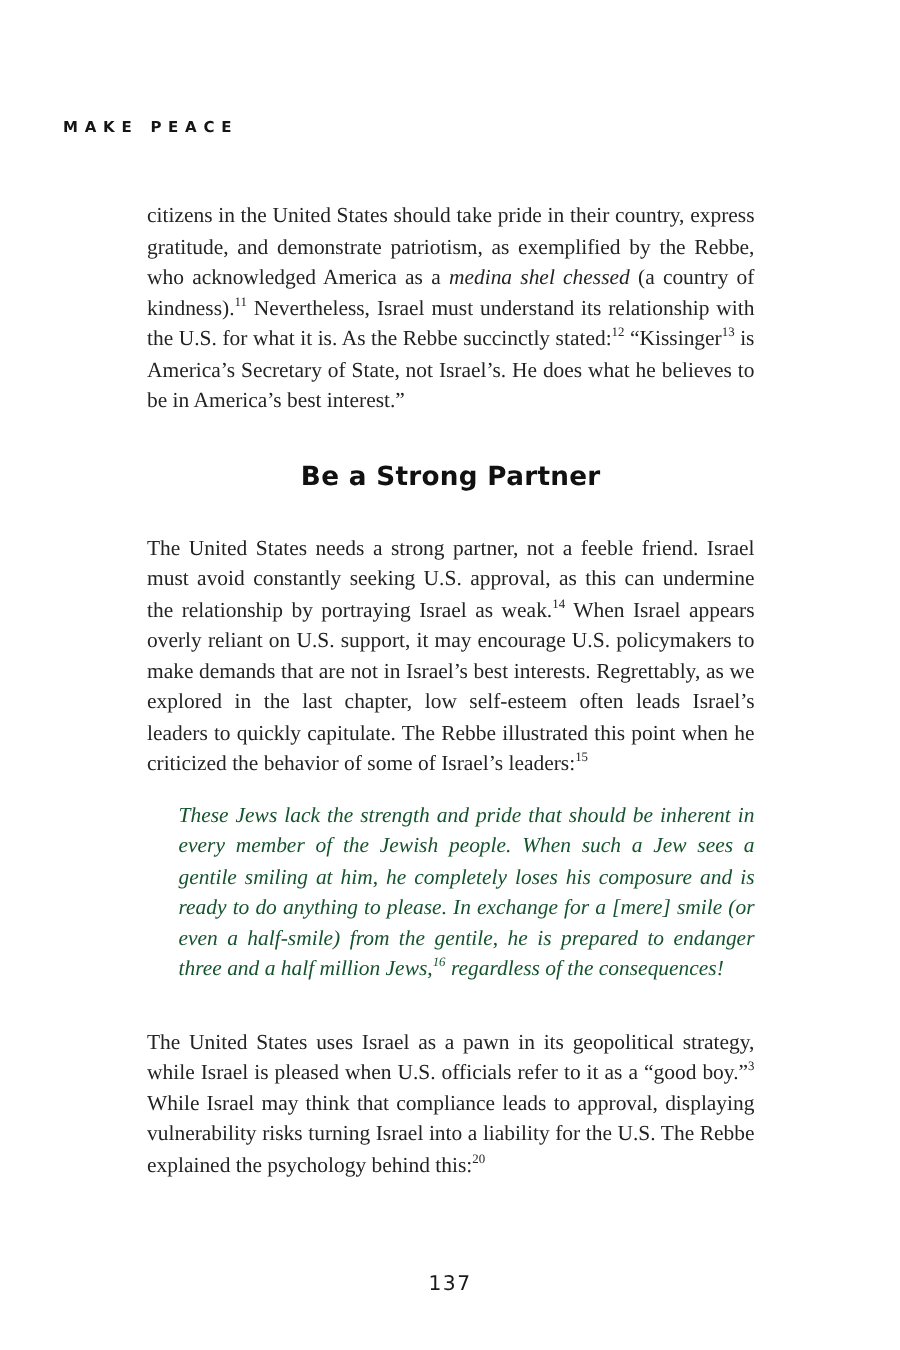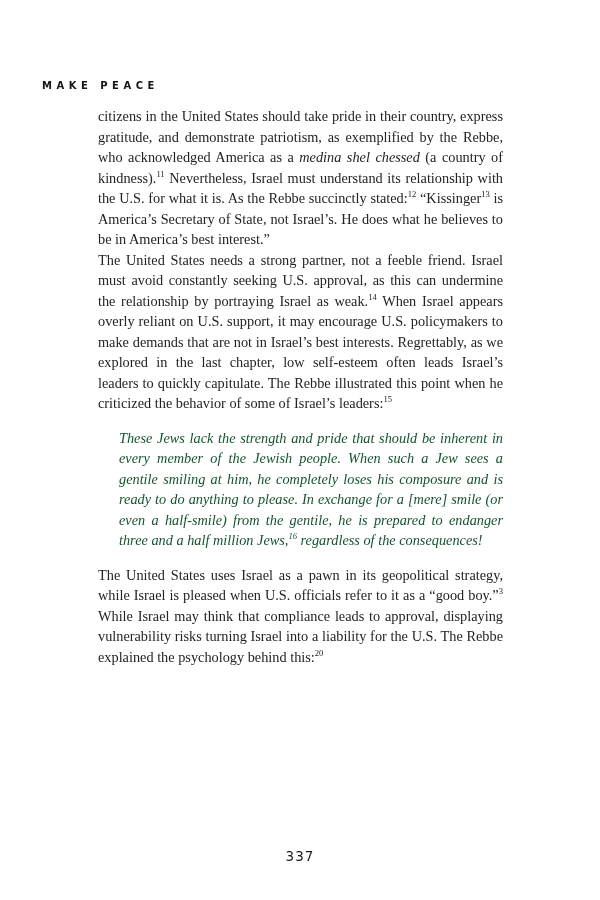--- a/index.html
+++ b/index.html
@@ -34,20 +34,21 @@
     left: 98px;
     width: 405px;
   }
   .para {
     font-size: 14.3px;
     line-height: 20.5px;
     text-align: justify;
     text-align-last: left;
     color: #232323;
     hyphens: none;
+    margin-top: 28px;
   }
   .section-heading {
     font-family: "DejaVu Sans", sans-serif;
     font-weight: bold;
     font-size: 17.5px;
     letter-spacing: 0.2px;
     text-align: center;
     color: #111111;
     margin-top: 30px;
     margin-bottom: 23px;
@@ -83,25 +84,26 @@
 <body>
 
 <div class="page">
 
   <div class="running-head">MAKE PEACE</div>
 
   <main class="text-block">
 
     <p class="para">citizens in the United States should take pride in their country, express gratitude, and demonstrate patriotism, as exemplified by the Rebbe, who acknowledged America as a <em>medina shel chessed</em> (a country of kindness).<sup>11</sup> Nevertheless, Israel must understand its relationship with the U.S. for what it is. As the Rebbe succinctly stated:<sup>12</sup> “Kissinger<sup>13</sup> is America’s Secretary of State, not Israel’s. He does what he believes to be in America’s best interest.”</p>
 
+    <h2 class="section-heading">Be a Strong Partner</h2>
 
     <p class="para">The United States needs a strong partner, not a feeble friend. Israel must avoid constantly seeking U.S. approval, as this can undermine the relationship by portraying Israel as weak.<sup>14</sup> When Israel appears overly reliant on U.S. support, it may encourage U.S. policymakers to make demands that are not in Israel’s best interests. Regrettably, as we explored in the last chapter, low self-esteem often leads Israel’s leaders to quickly capitulate. The Rebbe illustrated this point when he criticized the behavior of some of Israel’s leaders:<sup>15</sup></p>
 
     <blockquote class="quote">These Jews lack the strength and pride that should be inherent in every member of the Jewish people. When such a Jew sees a gentile smiling at him, he completely loses his composure and is ready to do anything to please. In exchange for a [mere] smile (or even a half-smile) from the gentile, he is prepared to endanger three and a half million Jews,<sup>16</sup> regardless of the consequences!</blockquote>
 
     <p class="para">The United States uses Israel as a pawn in its geopolitical strategy, while Israel is pleased when U.S. officials refer to it as a “good boy.”<sup>3</sup> While Israel may think that compliance leads to approval, displaying vulnerability risks turning Israel into a liability for the U.S. The Rebbe explained the psychology behind this:<sup>20</sup></p>
 
 
   </main>
 
-  <footer class="page-number">337</footer>
+  <footer class="page-number">137</footer>
 
 </div>
 
 </body></html>

